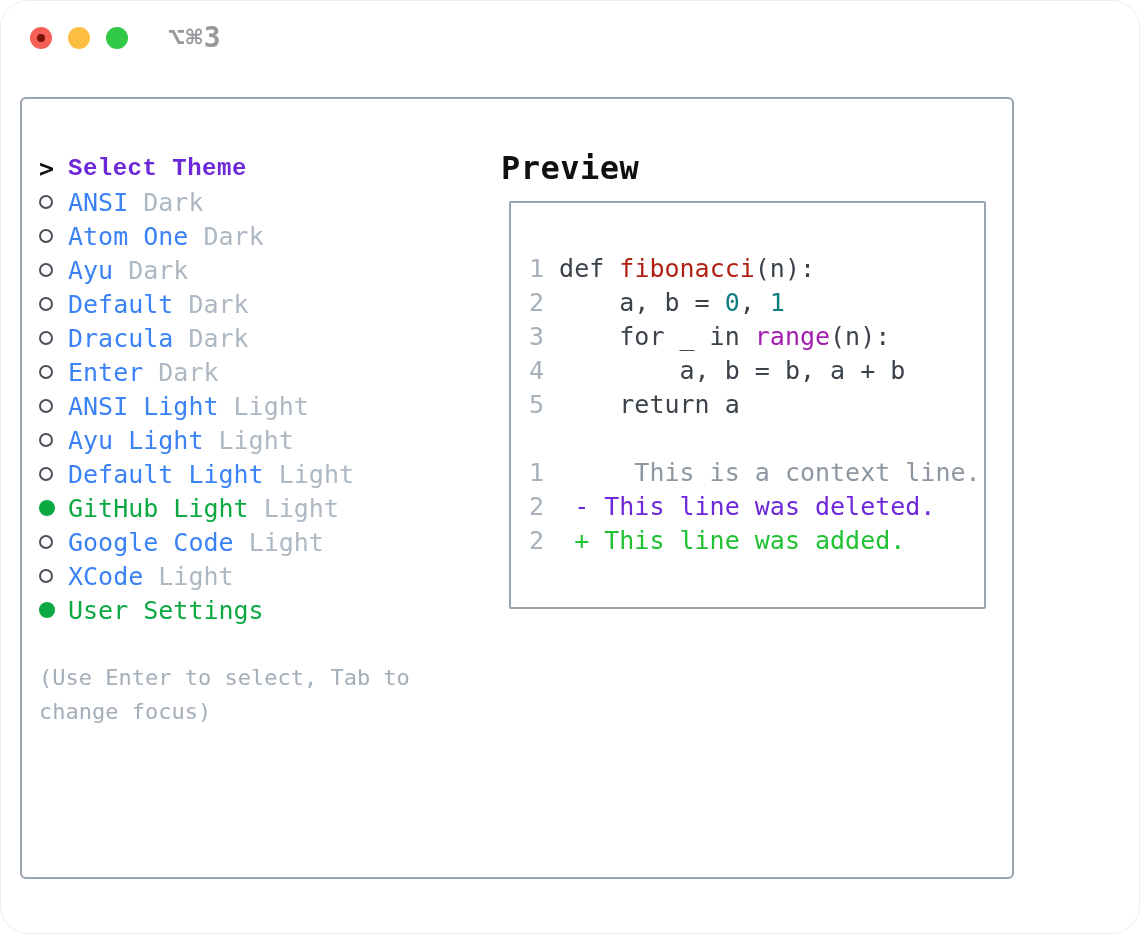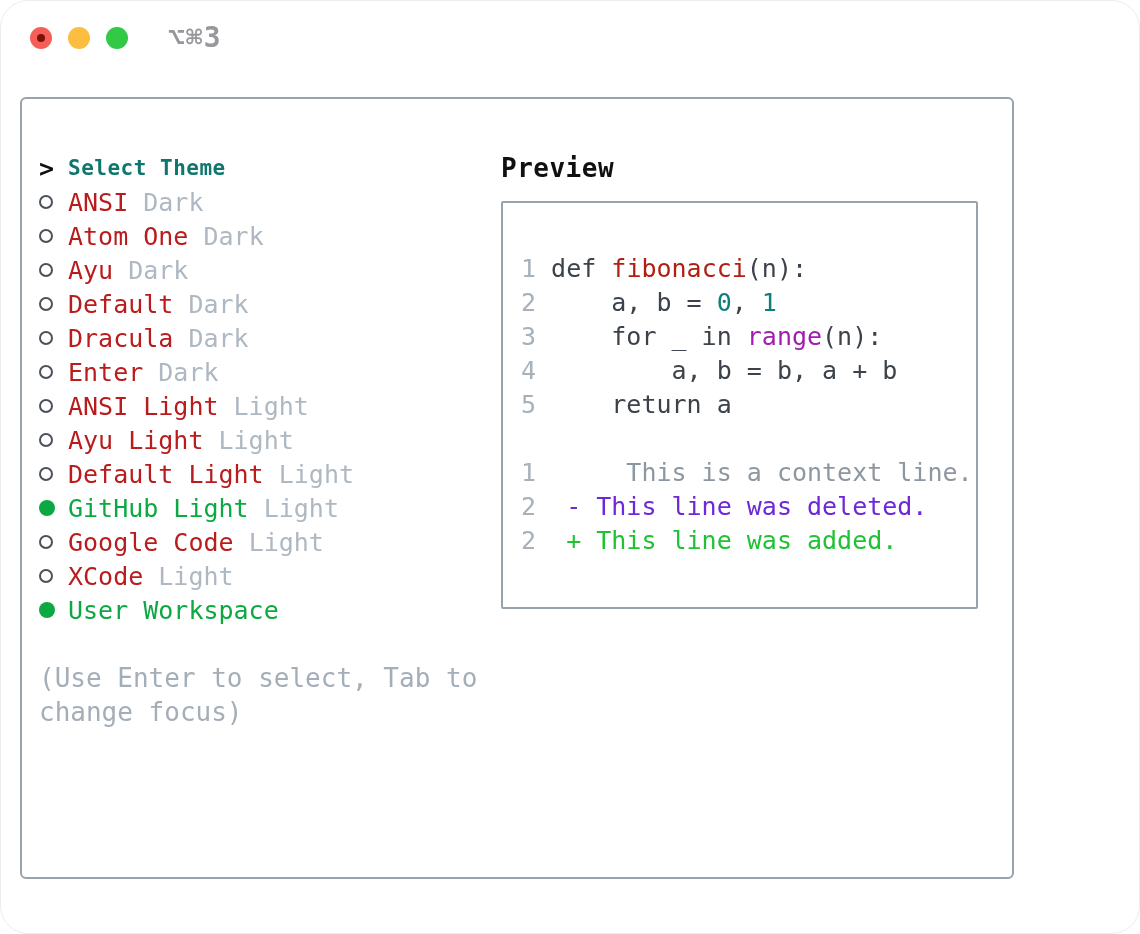--- a/index.html
+++ b/index.html
@@ -28,40 +28,40 @@
   .panel {
     position:absolute; left:19px; top:96px; width:994px; height:782px;
     border:2px solid #99a3ad; border-radius:6px; background:#ffffff;
   }
 
   
   .left-col { position:absolute; left:17px; top:52px; width:444px; }
   .row { display:flex; align-items:center; height:34px; white-space:pre; font-size:25px; }
   .marker { width:29px; flex:0 0 29px; display:flex; align-items:center; }
   .hdr-arrow { font-weight:bold; color:#101010; font-size:25px; }
-  .hdr-label { font-weight:bold; color:#0f766e; font-size:21px; letter-spacing:0.5px; }
+  .hdr-label { font-weight:bold; color:#6d28d9; font-size:24px; letter-spacing:0.5px;font-family:Liberation Mono, monospace; }
   .radio-ring { width:14px; height:14px; border:2px solid #4b5159; border-radius:50%; }
   .radio-fill { width:16px; height:16px; border-radius:50%; background:#0ca942; }
-  .theme-name { color:#b91c1c; }
+  .theme-name { color:#3b82f6; }
   .theme-name.selected { color:#0ca942; }
   .theme-tag { color:#aeb8c2; }
   .apply-header { margin-top:34px; }
   .apply-label { color:#101010; }
   .option-name { color:#3b424a; }
   .option-name.selected { color:#0ca942; }
   .help {
-    margin-top:34px; width:444px; font-size:26px; line-height:34px;
+    margin-top:34px; width:444px; font-size:22px; line-height:34px;
     color:#a4aeb9; white-space:normal;
   }
 
   
   .right-col { position:absolute; left:479px; top:52px; width:500px; }
-  .preview-title { font-size:26px; font-weight:bold; color:#101010; height:34px; line-height:34px; letter-spacing:0.5px; }
+  .preview-title { font-size:32px; font-weight:bold; color:#101010; height:34px; line-height:34px; letter-spacing:0.5px; }
   .preview-box {
-    margin-top:16px; width:477px; height:408px;
+    margin-top:16px; margin-left:8px; width:477px; height:408px;
     border:2px solid #99a3ad; border-radius:2px; background:#ffffff;
     padding:49px 0 0 18px; overflow:hidden;
   }
   .code-line { white-space:pre; font-size:25px; line-height:34px; height:34px; }
   .seg-linenum  { color:#a7b1bb; }
   .seg-code     { color:#3b424a; }
   .seg-function { color:#b01f12; }
   .seg-number   { color:#0f7d7f; }
   .seg-builtin  { color:#a21caf; }
   .seg-context  { color:#8d97a1; }
@@ -100,21 +100,21 @@
           <div class="row"><span class="marker"><span class="radio-ring"></span></span><span class="theme-name">ANSI Light</span><span class="theme-tag"> Light</span></div>
           <div class="row"><span class="marker"><span class="radio-ring"></span></span><span class="theme-name">Ayu Light</span><span class="theme-tag"> Light</span></div>
           <div class="row"><span class="marker"><span class="radio-ring"></span></span><span class="theme-name">Default Light</span><span class="theme-tag"> Light</span></div>
           <div class="row"><span class="marker"><span class="radio-fill"></span></span><span class="theme-name selected">GitHub Light</span><span class="theme-tag"> Light</span></div>
           <div class="row"><span class="marker"><span class="radio-ring"></span></span><span class="theme-name">Google Code</span><span class="theme-tag"> Light</span></div>
           <div class="row"><span class="marker"><span class="radio-ring"></span></span><span class="theme-name">XCode</span><span class="theme-tag"> Light</span></div>
         </div>
 
 
       <div id="apply-list">
-          <div class="row"><span class="marker"><span class="radio-fill"></span></span><span class="option-name selected">User Workspace</span></div>
+          <div class="row"><span class="marker"><span class="radio-fill"></span></span><span class="option-name selected">User Settings</span></div>
         </div>
 
       <div class="help">(Use Enter to select, Tab to change focus)</div>
     </div>
 
     <div class="right-col">
       <div class="preview-title">Preview</div>
       <div class="preview-box" id="preview-box">
           <div class="code-line"><span class="seg-linenum">1 </span><span class="seg-code">def </span><span class="seg-function">fibonacci</span><span class="seg-code">(n):</span></div>
           <div class="code-line"><span class="seg-linenum">2 </span><span class="seg-code">    a, b = </span><span class="seg-number">0</span><span class="seg-code">, </span><span class="seg-number">1</span></div>

